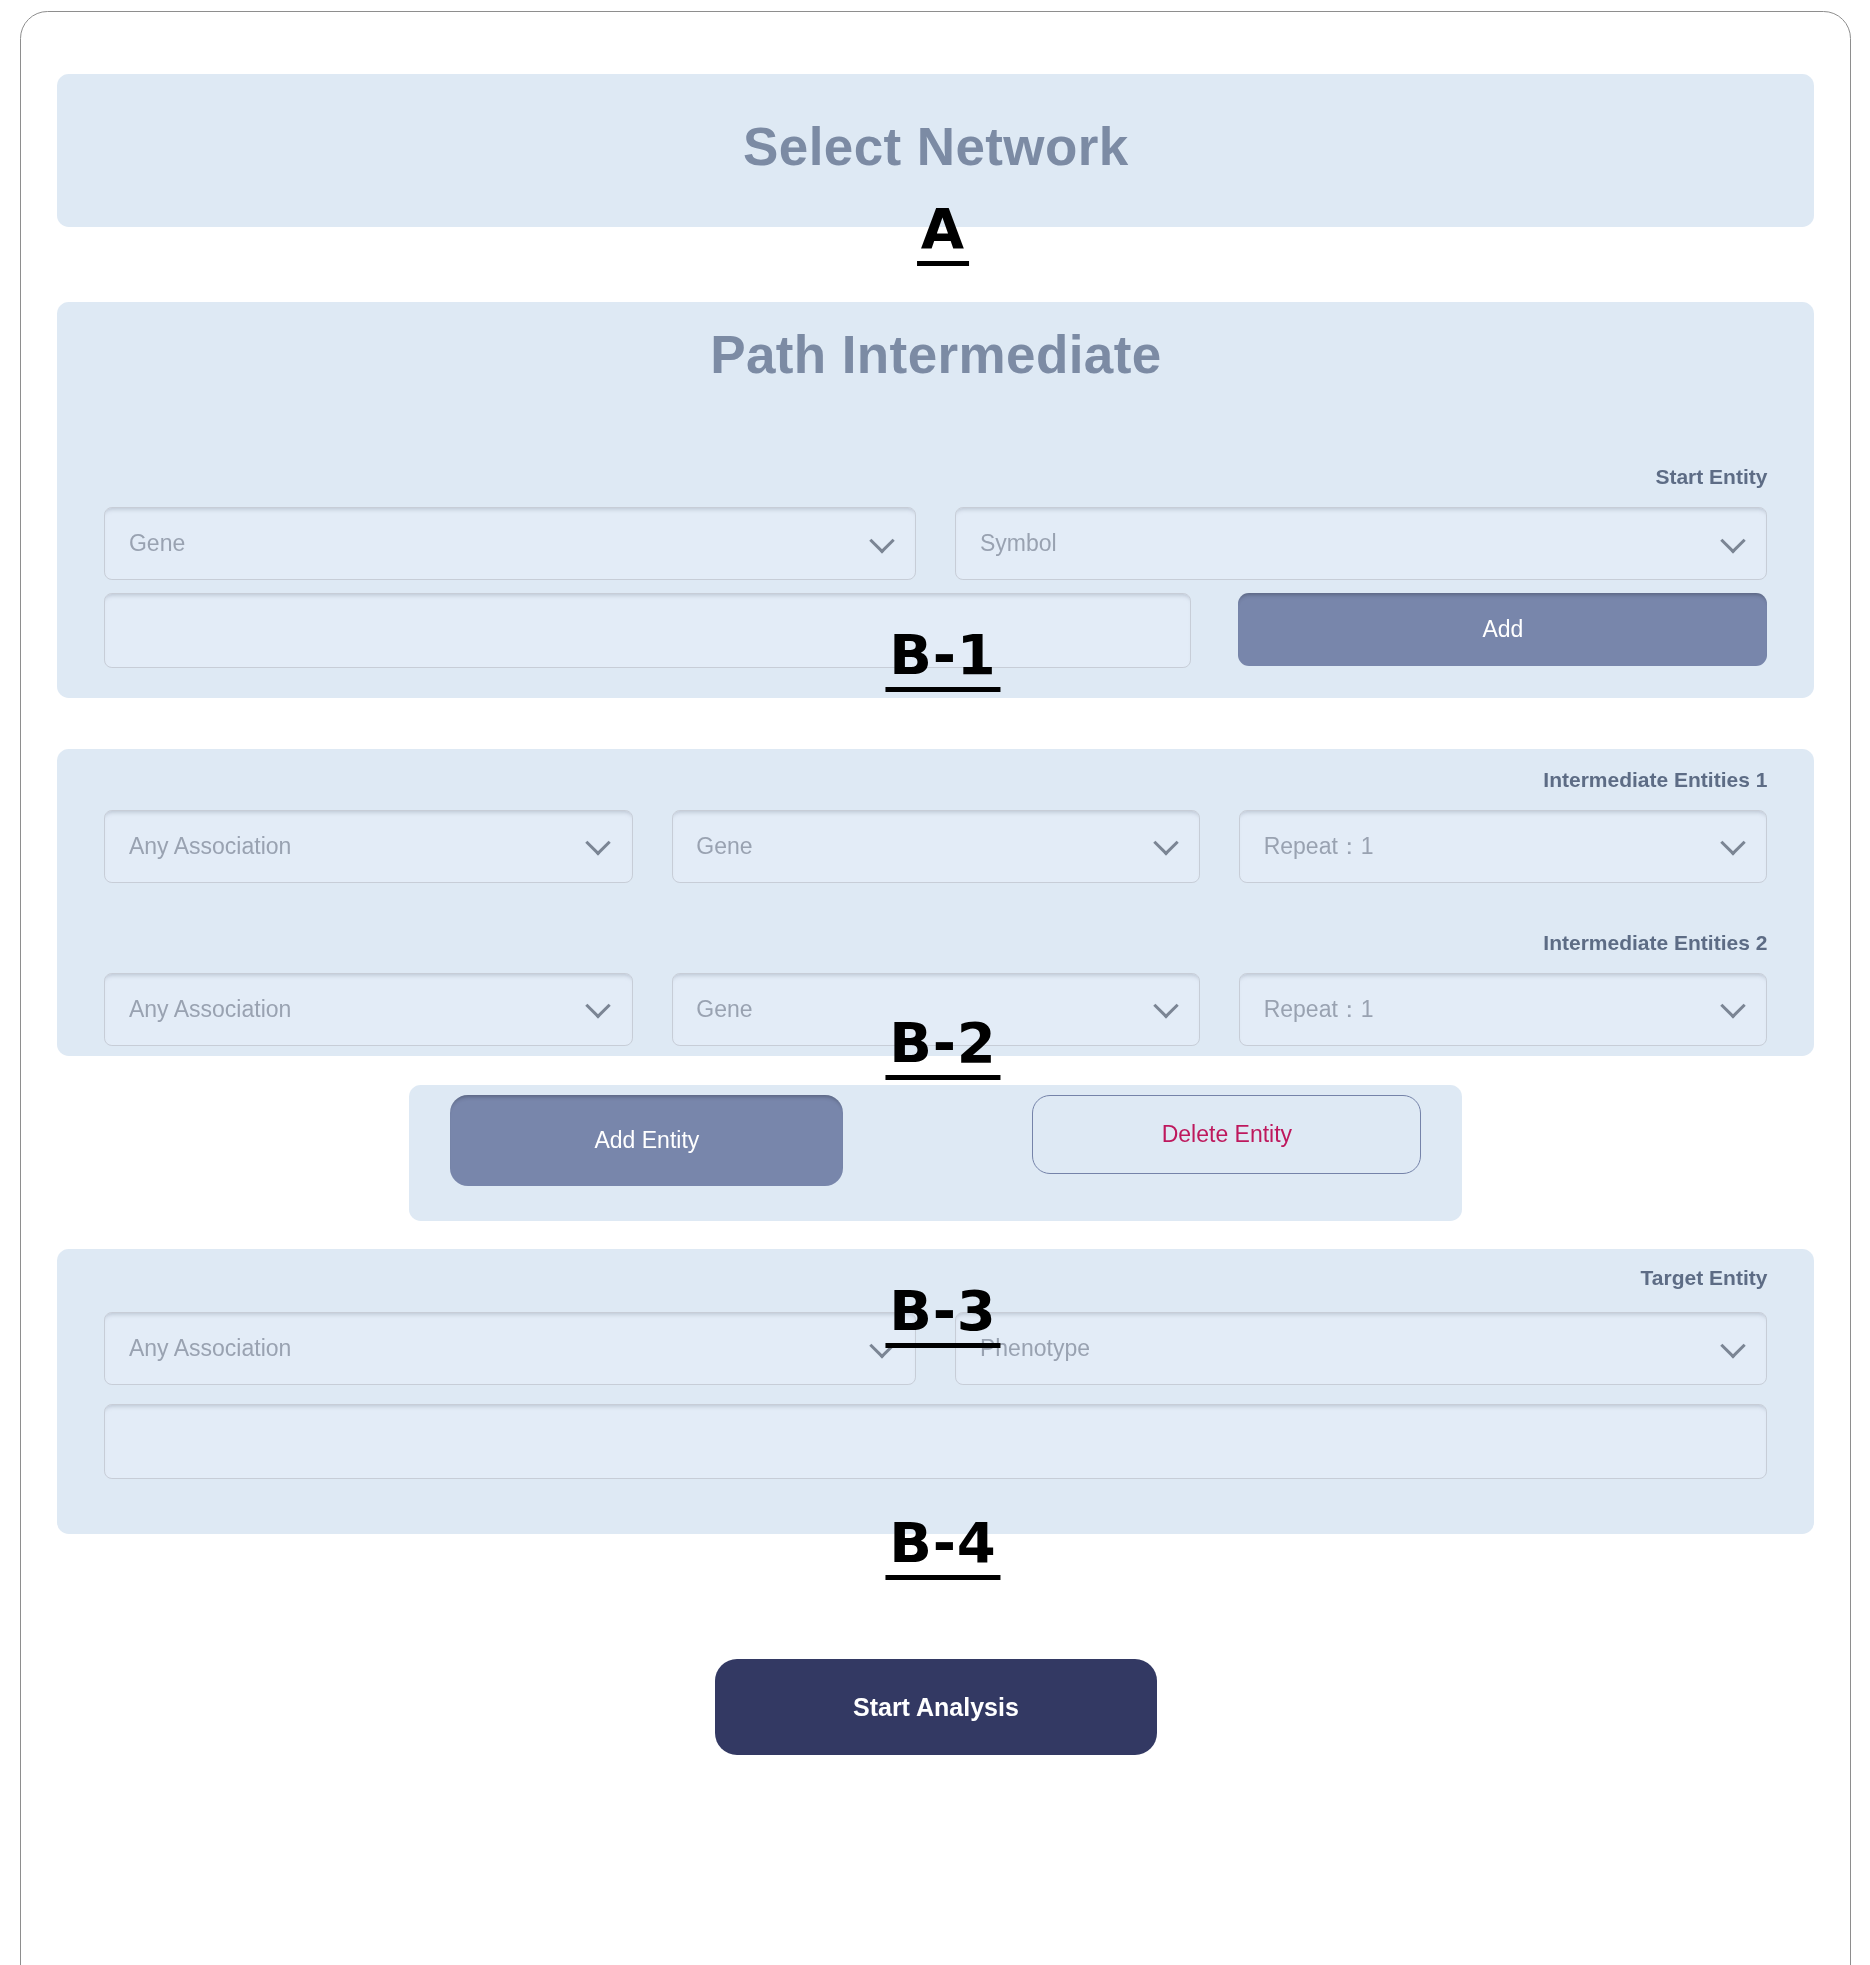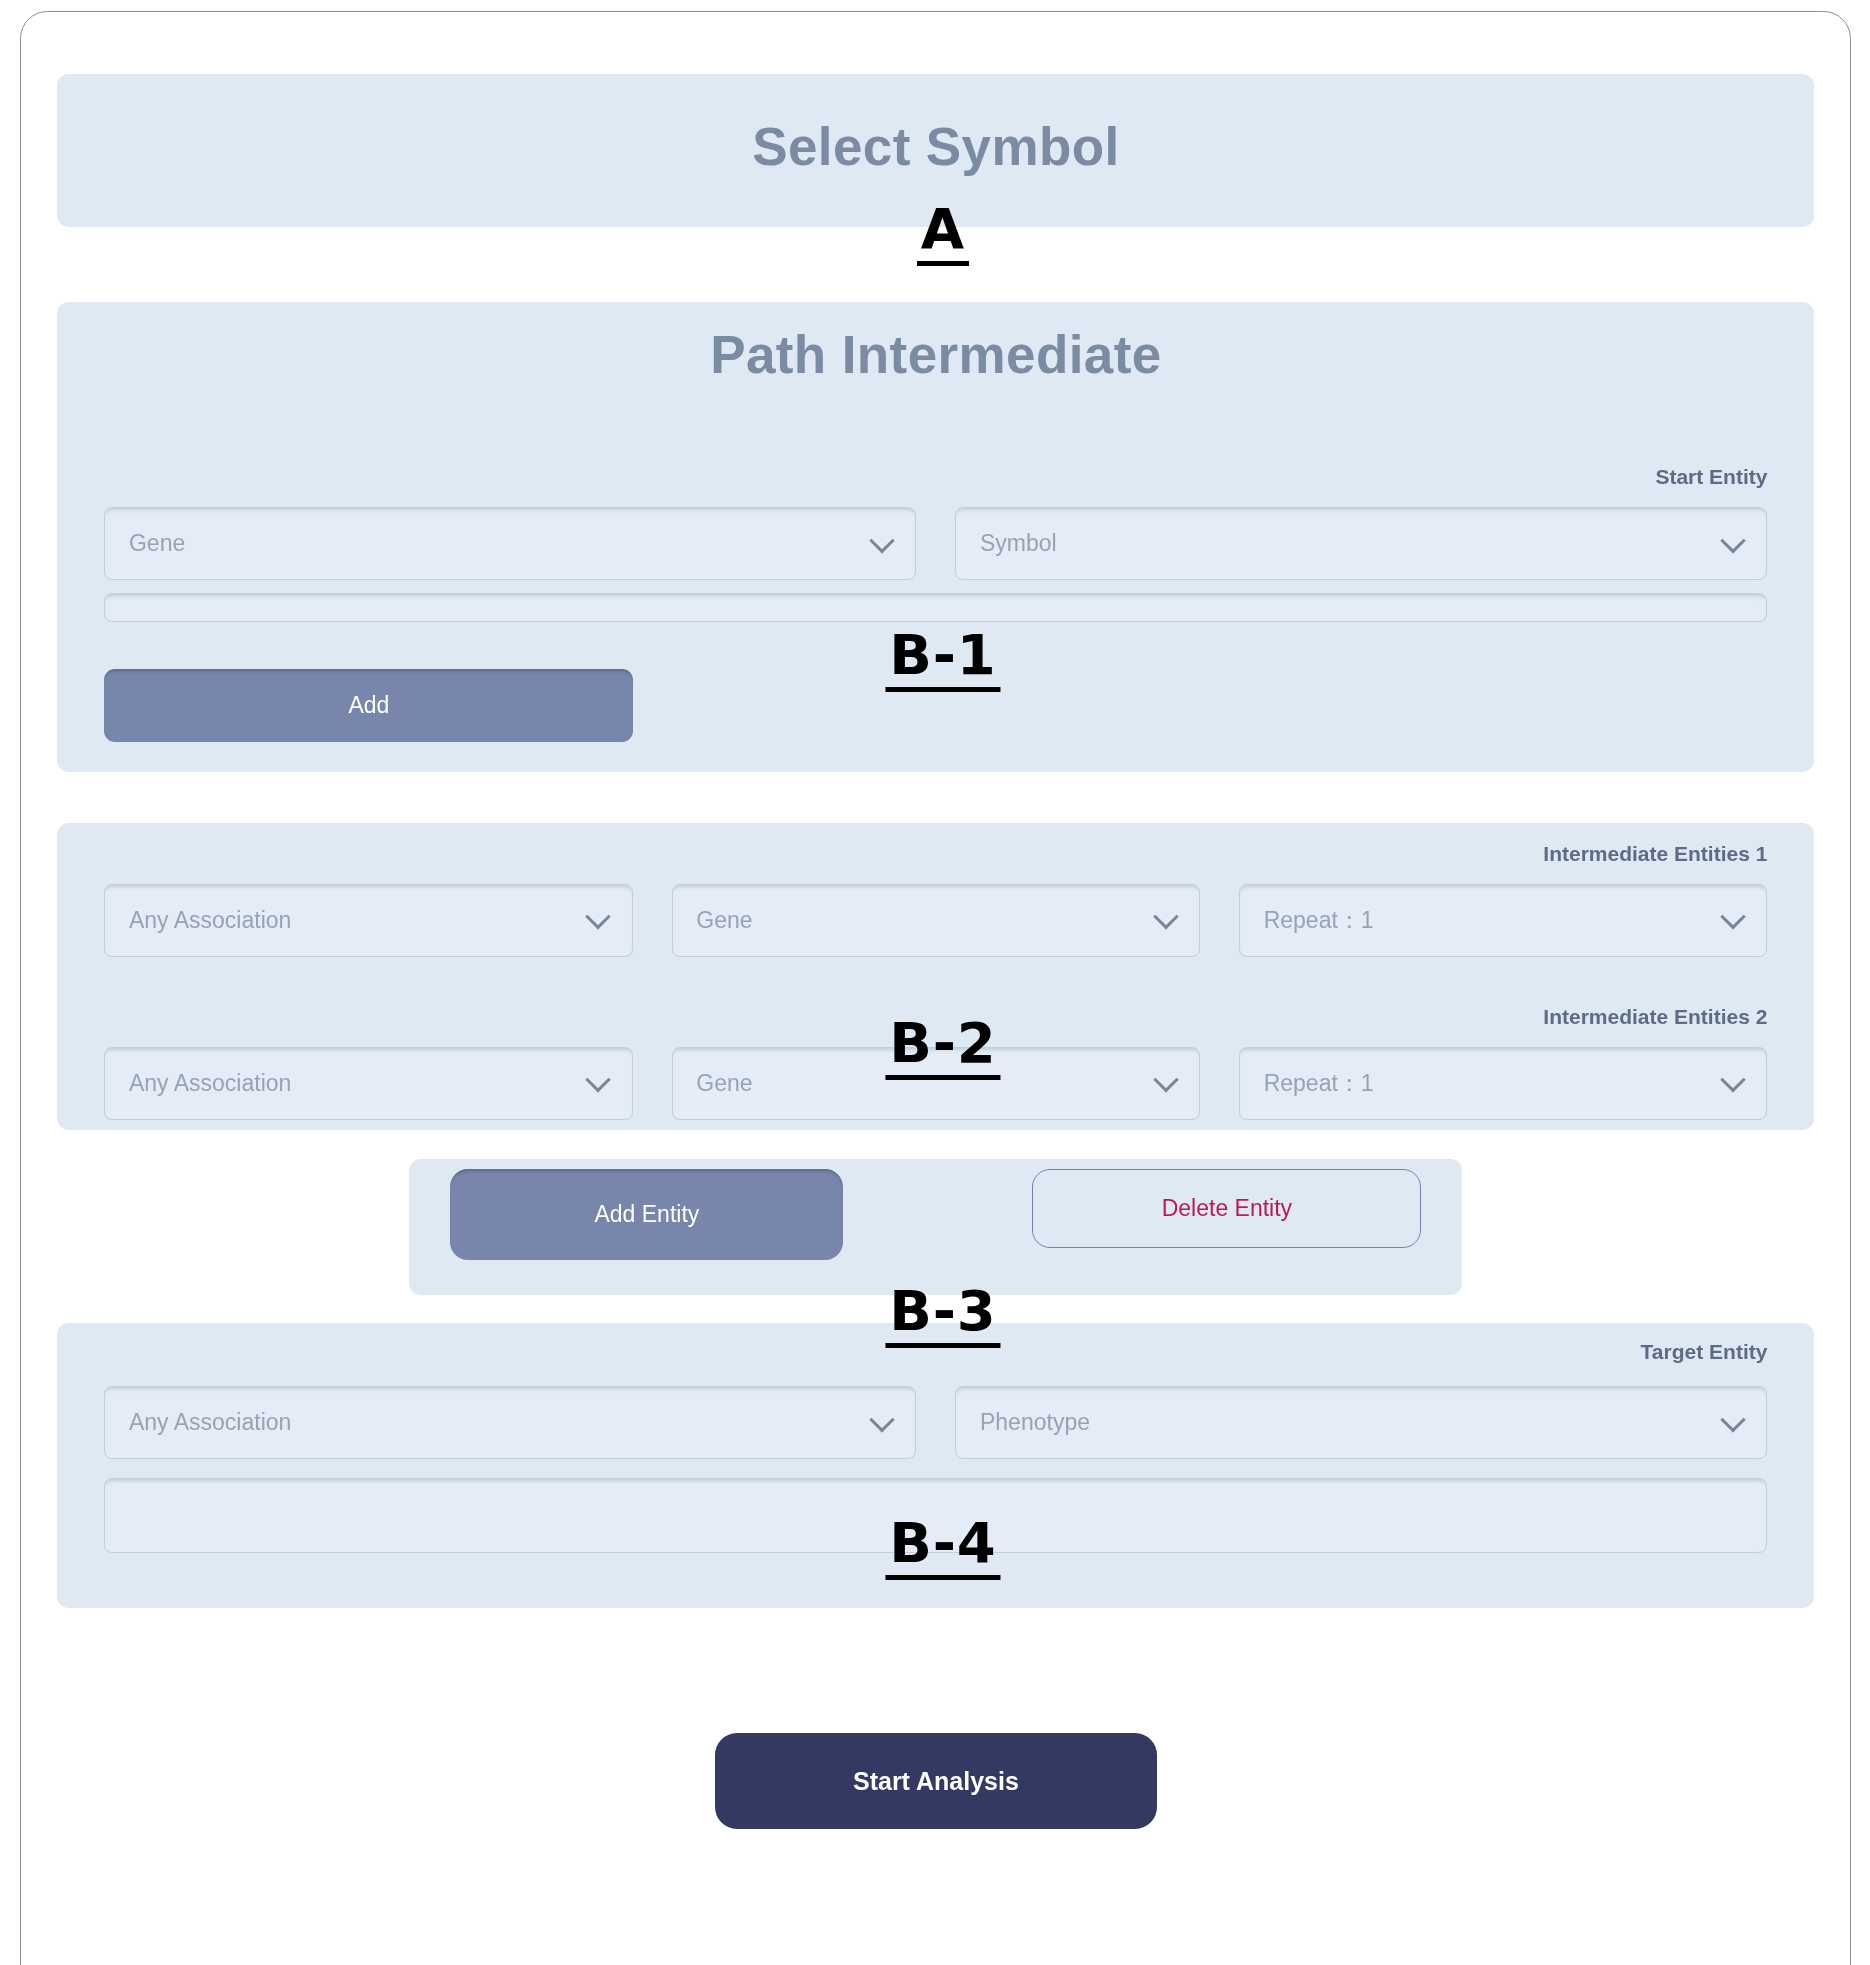--- a/index.html
+++ b/index.html
@@ -94,21 +94,21 @@
     color: #3c4657;
     padding: 0 23.6px;
     box-shadow: inset 0 4.7px 4.7px -3.5px rgba(110,120,140,0.35);
     outline: none;
   }
 
   .row-2 { display: flex; gap: 39px; }
   .row-2 > * { flex: 1; }
   .row-3 { display: flex; gap: 39px; }
   .row-3 > * { flex: 1; }
-  .row-input-add { display: flex; gap: 47px; flex-direction: column; }
+  .row-input-add { display: flex; gap: 47px; }
   .row-input-add .text-input { flex: 1; }
 
   .btn {
     display: flex;
     align-items: center;
     justify-content: center;
     font-size: 23px;
     border-radius: 11px;
     cursor: pointer;
     box-sizing: border-box;
@@ -177,21 +177,21 @@
 
     <span class="annotation ann-a">A</span>
     <span class="annotation ann-b1">B-1</span>
     <span class="annotation ann-b2">B-2</span>
     <span class="annotation ann-b3">B-3</span>
     <span class="annotation ann-b4">B-4</span>
 
     <div class="content">
 
       <div class="panel panel-a">
-        <div class="section-title">Select Symbol</div>
+        <div class="section-title">Select Network</div>
       </div>
 
       <div class="panel panel-b">
         <div class="section-title">Path Intermediate</div>
         <div class="field-label mt-label-b">Start Entity</div>
         <div class="row-2 mt-row-b1">
           <div class="select-box">
             <span>Gene</span>
             <span class="chev"></span>
           </div>

